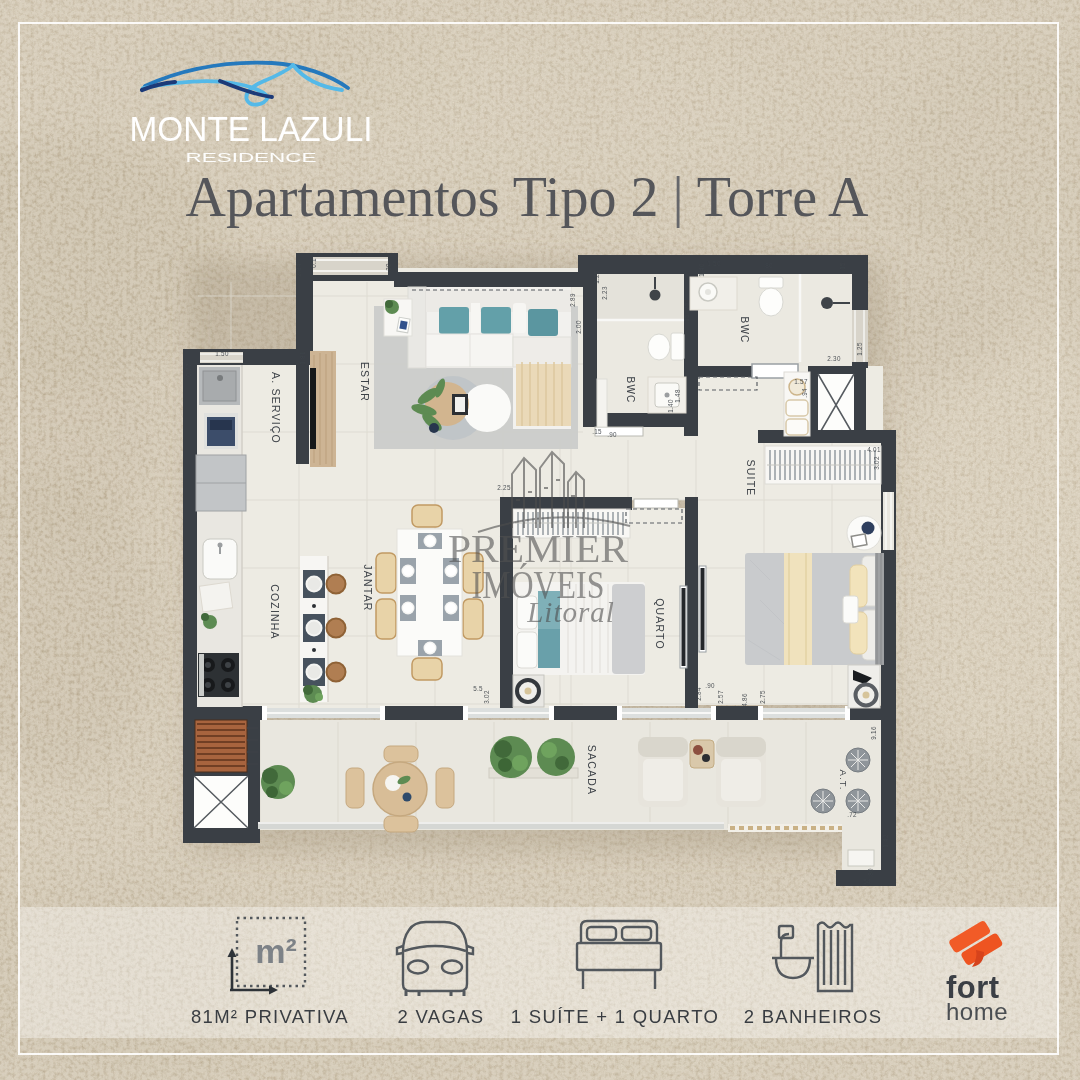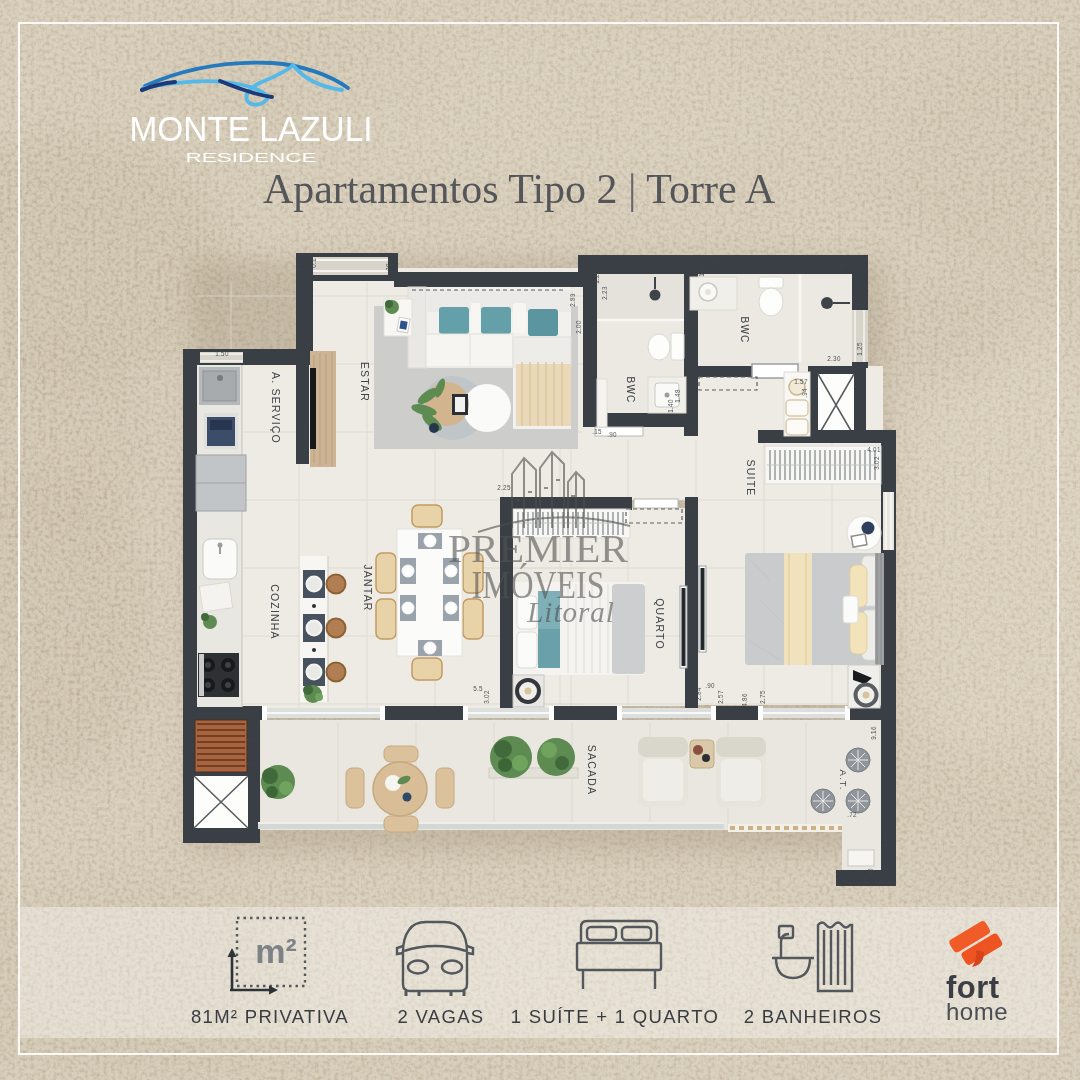--- a/index.html
+++ b/index.html
@@ -68,21 +68,21 @@
 <path d="M293,65 C303,78 320,87 342,90" stroke="#54b9e8" stroke-width="3.8"></path>
 <path d="M142,90 C152,86 163,83 175,82" stroke="#1c3a78" stroke-width="4.2"></path>
 <path d="M220,81 C242,90 256,95 272,97" stroke="#1c3a78" stroke-width="3.8"></path>
 </svg>
 
 <svg class="abs" style="left:0px;top:100px" width="508" height="70" viewBox="0 0 508 70" font-family="Liberation Sans,sans-serif">
 <text x="251" y="41" font-size="35.5" textLength="243" lengthAdjust="spacingAndGlyphs" fill="#ffffff" text-anchor="middle">MONTE LAZULI</text>
 <text x="251" y="62" font-size="12.5" textLength="131" lengthAdjust="spacingAndGlyphs" fill="#fdfdfc" text-anchor="middle">RESIDENCE</text>
 </svg>
 
-<div class="abs" style="left:0px;top:165px;width:1038px;text-align:center;font-family:'Liberation Serif',serif;font-size:42px;color:#55565a;">Apartamentos Tipo 2 <span style="color:#66676b">|</span> Torre A</div>
+<div class="abs" style="left:8px;top:165px;width:1038px;text-align:center;font-family:'Liberation Serif',serif;font-size:56px;color:#55565a;">Apartamentos Tipo 2 <span style="color:#66676b">|</span> Torre A</div>
 
 <svg id="plan" class="abs" style="left:0;top:0" width="1080" height="1080" viewBox="0 0 1080 1080" font-family="Liberation Sans,sans-serif">
 
 <g filter="url(#psh)">
       <rect x="190" y="260" width="694" height="592" fill="#8d7d63" opacity="0.25"></rect>
     </g>
 
 <rect x="305" y="268" width="280" height="100" fill="#edebe3"></rect>
 
 <rect x="197" y="358" width="386" height="352" fill="#edebe3"></rect>

